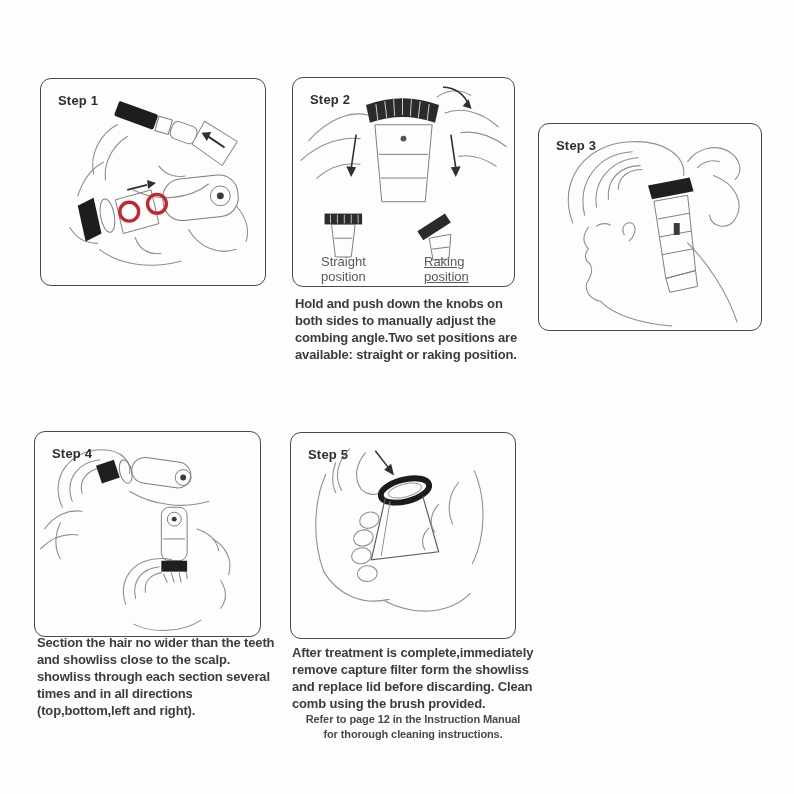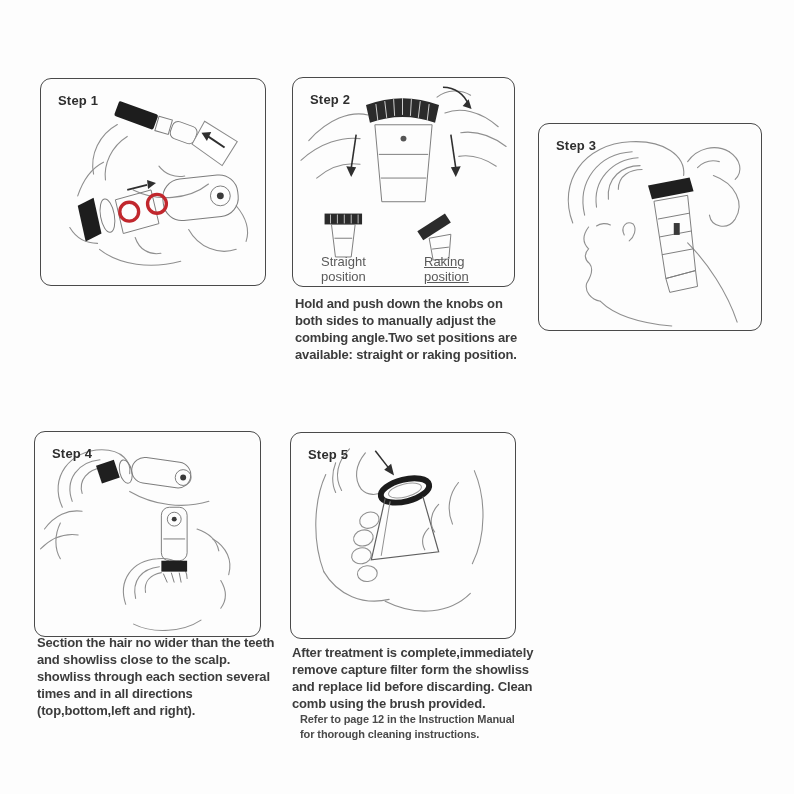--- a/index.html
+++ b/index.html
@@ -20,21 +20,21 @@
   .caption{
     position:absolute;margin:0;
     font-size:13px;line-height:1.3;font-weight:bold;color:#3c3c3c;
     letter-spacing:-0.15px;
   }
   .pos-label{
     position:absolute;font-size:13px;font-weight:normal;color:#5a5a5a;
     text-align:left;letter-spacing:0;
   }
   .note{
-    position:absolute;margin:0;
+    position:absolute;margin:0;text-align:center;
     font-size:11px;line-height:1.35;font-weight:bold;color:#4a4a4a;
     letter-spacing:-0.1px;
   }
 </style>
 </head>
 <body>
 
 <div class="page">
 
   <section class="panel" style="left:40px;top:78px;width:226px;height:208px;">

